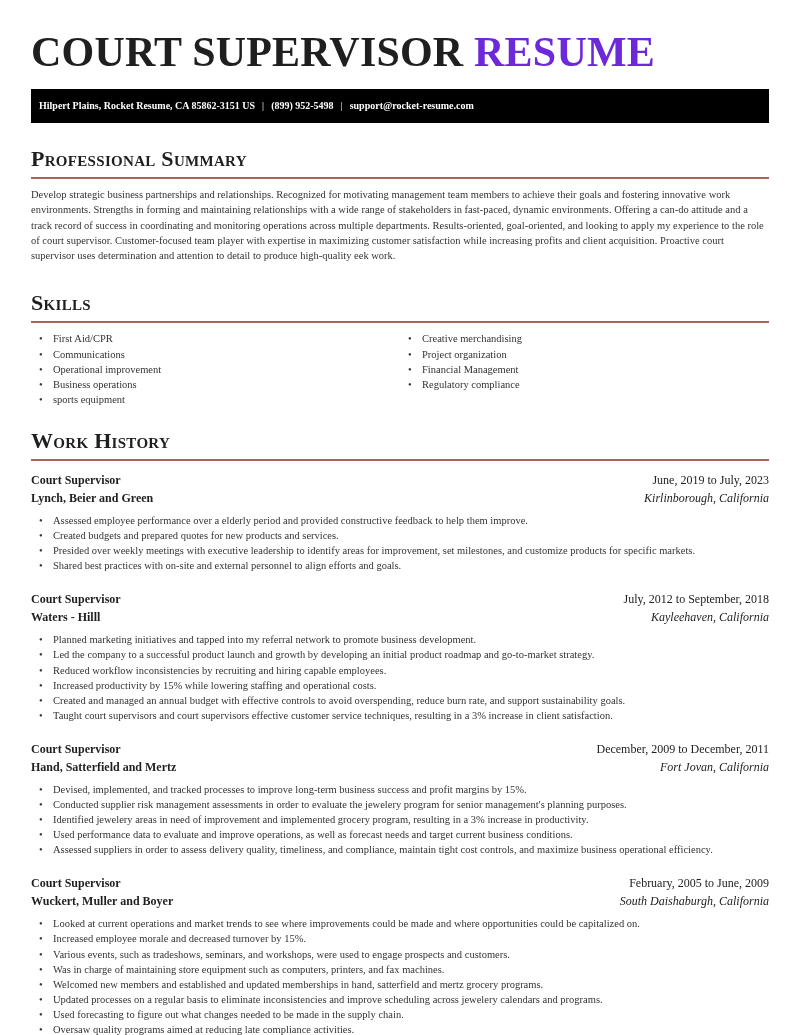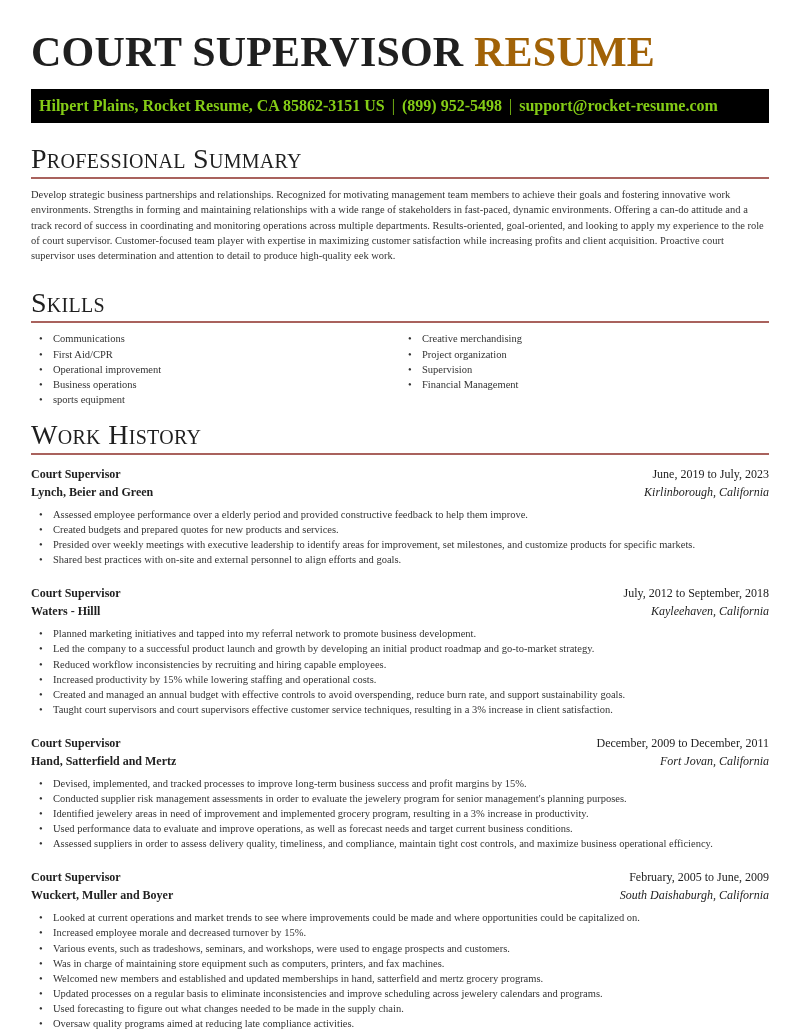--- a/index.html
+++ b/index.html
@@ -7,29 +7,29 @@
     width: 800px; height: 1035px; overflow: hidden;
     font-family: "Liberation Serif", "DejaVu Serif", serif;
     color: #222222;
   }
   .page { padding: 0 31px 0 31px; }
   .title {
     margin: 0; padding-top: 28px;
     font-size: 42px; font-weight: bold; line-height: 48px;
     color: #1f1f1f; letter-spacing: 0.2px;
   }
-  .title .accent { color: #a16207; font-family: Liberation Serif, serif; }
+  .title .accent { color: #6d28d9; font-family: Liberation Serif, serif; }
   .contact-bar {
-    margin-top: 13px; background: #000000; color: #84cc16;
+    margin-top: 13px; background: #000000; color: #ffffff;
     height: 34px; line-height: 34px; padding: 0 8px;
-    font-size: 16px; font-weight: bold;
+    font-size: 10px; font-weight: bold;
   }
   .contact-bar .sep { padding: 0 7px; font-weight: normal; }
   .section-title {
-    margin: 22px 0 0 0; font-size: 28px; font-weight: normal;
+    margin: 22px 0 0 0; font-size: 22px; font-weight: bold;
     font-variant: small-caps; color: #1f1f1f; line-height: 28px;
     letter-spacing: 0.3px;
   }
   .divider { height: 2px; background: #a9625d; margin-top: 4px; }
   .summary {
     margin: 8px 0 16px 0; font-size: 10.5px; line-height: 15.3px; color: #333;
   }
   .skills { display: flex; margin-top: 8px; }
   .skills ul { flex: 1; margin: 0; padding-left: 22px; list-style: none; }
   .skills li, .bullets li {
@@ -57,35 +57,35 @@
   </div>
 
   <h2 class="section-title">Professional Summary</h2>
   <div class="divider"></div>
   <p class="summary">Develop strategic business partnerships and relationships. Recognized for motivating management team members to achieve their goals and fostering innovative work environments. Strengths in forming and maintaining relationships with a wide range of stakeholders in fast-paced, dynamic environments. Offering a can-do attitude and a track record of success in coordinating and monitoring operations across multiple departments. Results-oriented, goal-oriented, and looking to apply my experience to the role of court supervisor. Customer-focused team player with expertise in maximizing customer satisfaction while increasing profits and client acquisition. Proactive court supervisor uses determination and attention to detail to produce high-quality eek work.</p>
 
   <h2 class="section-title" style="margin-top:26px">Skills</h2>
   <div class="divider"></div>
   <div class="skills">
     <ul>
+      <li>First Aid/CPR</li>
       <li>Communications</li>
-      <li>First Aid/CPR</li>
       <li>Operational improvement</li>
       <li>Business operations</li>
       <li>sports equipment</li>
     </ul>
     <ul>
       <li>Creative merchandising</li>
       <li>Project organization</li>
-      <li>Supervision</li>
       <li>Financial Management</li>
+      <li>Regulatory compliance</li>
     </ul>
   </div>
 
-  <h2 class="section-title" style="margin-top:14px">Work History</h2>
+  <h2 class="section-title" style="margin-top:20px">Work History</h2>
   <div class="divider"></div>
 
   <div class="job">
     <div class="job-row">
         <span class="job-title">Court Supervisor</span>
         <span class="job-dates">June, 2019 to July, 2023</span>
       </div>
     <div class="job-row">
         <span class="job-company">Lynch, Beier and Green</span>
         <span class="job-location">Kirlinborough, California</span>

